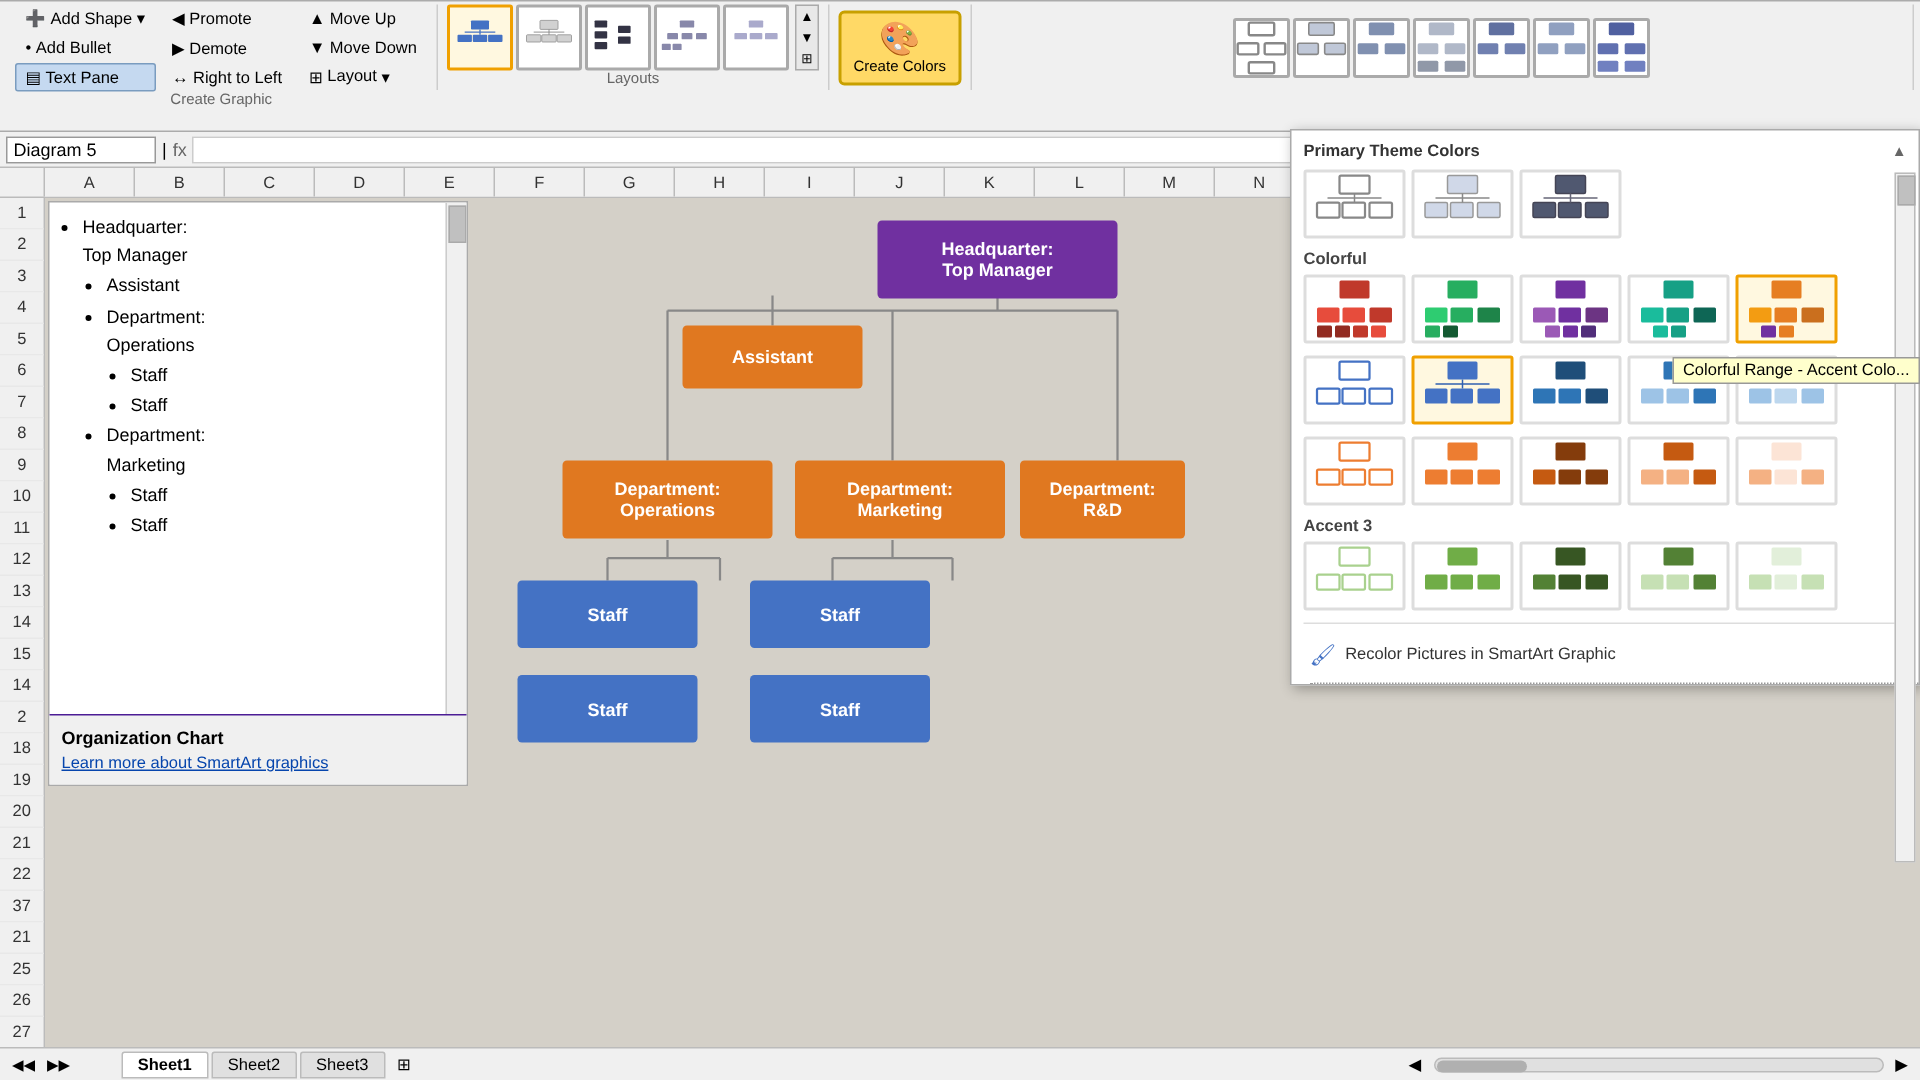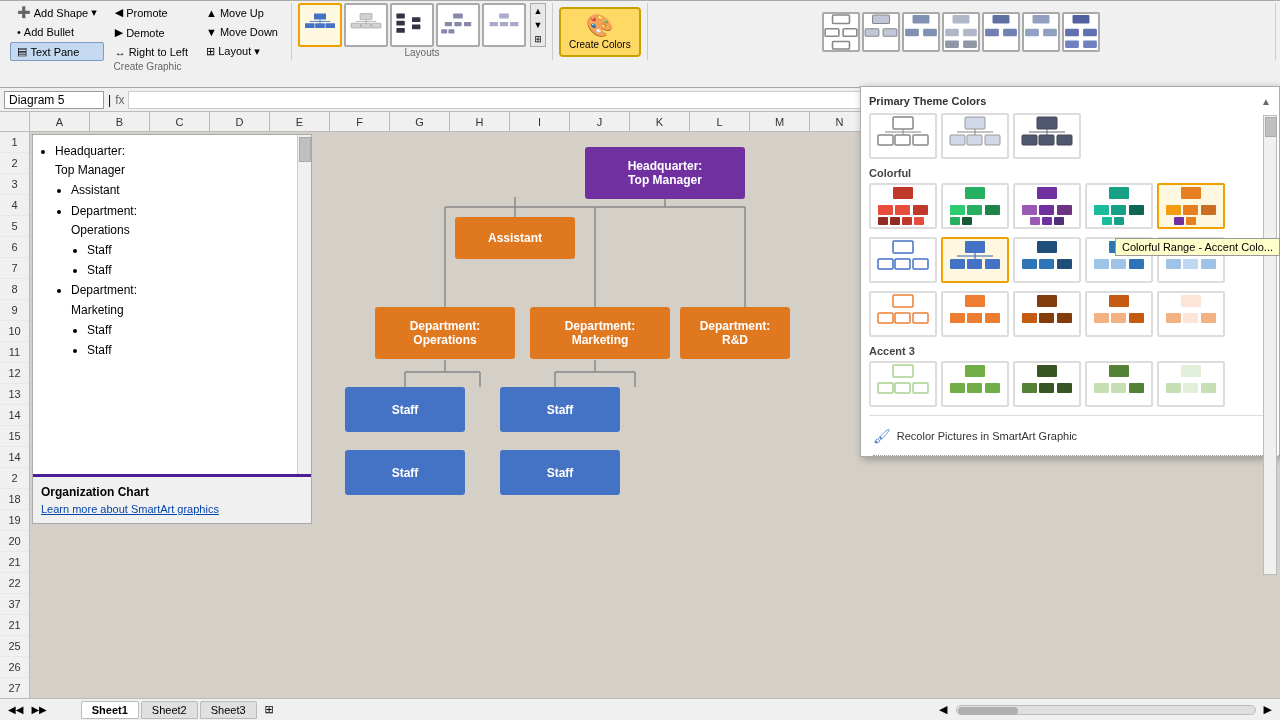--- a/index.html
+++ b/index.html
@@ -33,21 +33,21 @@
     .text-pane { width: 285px; background: white; border: 1px solid #aaa; margin: 2px; display: flex; flex-direction: column; flex-shrink: 0; }
     .text-pane-header { background: #d0e0f0; padding: 3px 6px; font-size: 11px; font-weight: bold; display: flex; justify-content: space-between; align-items: center; border-bottom: 1px solid #aaa; }
     .text-pane-close { cursor: pointer; font-size: 14px; color: #555; }
     .text-pane-body { flex: 1; overflow: hidden; position: relative; }
     .text-pane-content { padding: 6px; font-size: 12px; line-height: 1.6; }
     .text-pane-list { list-style: disc; padding-left: 16px; }
     .text-pane-list li { margin: 1px 0; }
     .text-pane-sublist { list-style: disc; padding-left: 16px; }
 
     
-    .info-panel { background: #f0f0f0; border-top: 3px solid #4c1d95; padding: 8px; font-size: 11px; }
+    .info-panel { background: #f0f0f0; border-top: 1px solid #4c1d95; padding: 8px; font-size: 11px; }
     .info-panel h4 { font-size: 12px; font-weight: bold; margin-bottom: 4px; }
     .info-panel p { color: #333; line-height: 1.4; margin-bottom: 4px; }
     .info-panel a { color: #0645ad; text-decoration: underline; cursor: pointer; }
     .col-header { border-right: 1px solid #bbb; text-align: center; line-height: 20px; font-size: 11px; color: #333; background: #f0f0f0; flex-shrink: 0; }
     .row-num { width: 30px; background: #f0f0f0; border-right: 1px solid #bbb; border-bottom: 1px solid #e8e8e8; text-align: center; line-height: 20px; font-size: 11px; color: #333; flex-shrink: 0; }
     .org-box { position: absolute; border-radius: 3px; display: flex; align-items: center; justify-content: center; text-align: center; font-size: 12px; font-weight: bold; color: white; }
     .org-box.orange { background: #e07820; }
     .org-box.blue { background: #4472c4; }
     .org-box.purple { background: #7030a0; }
 

